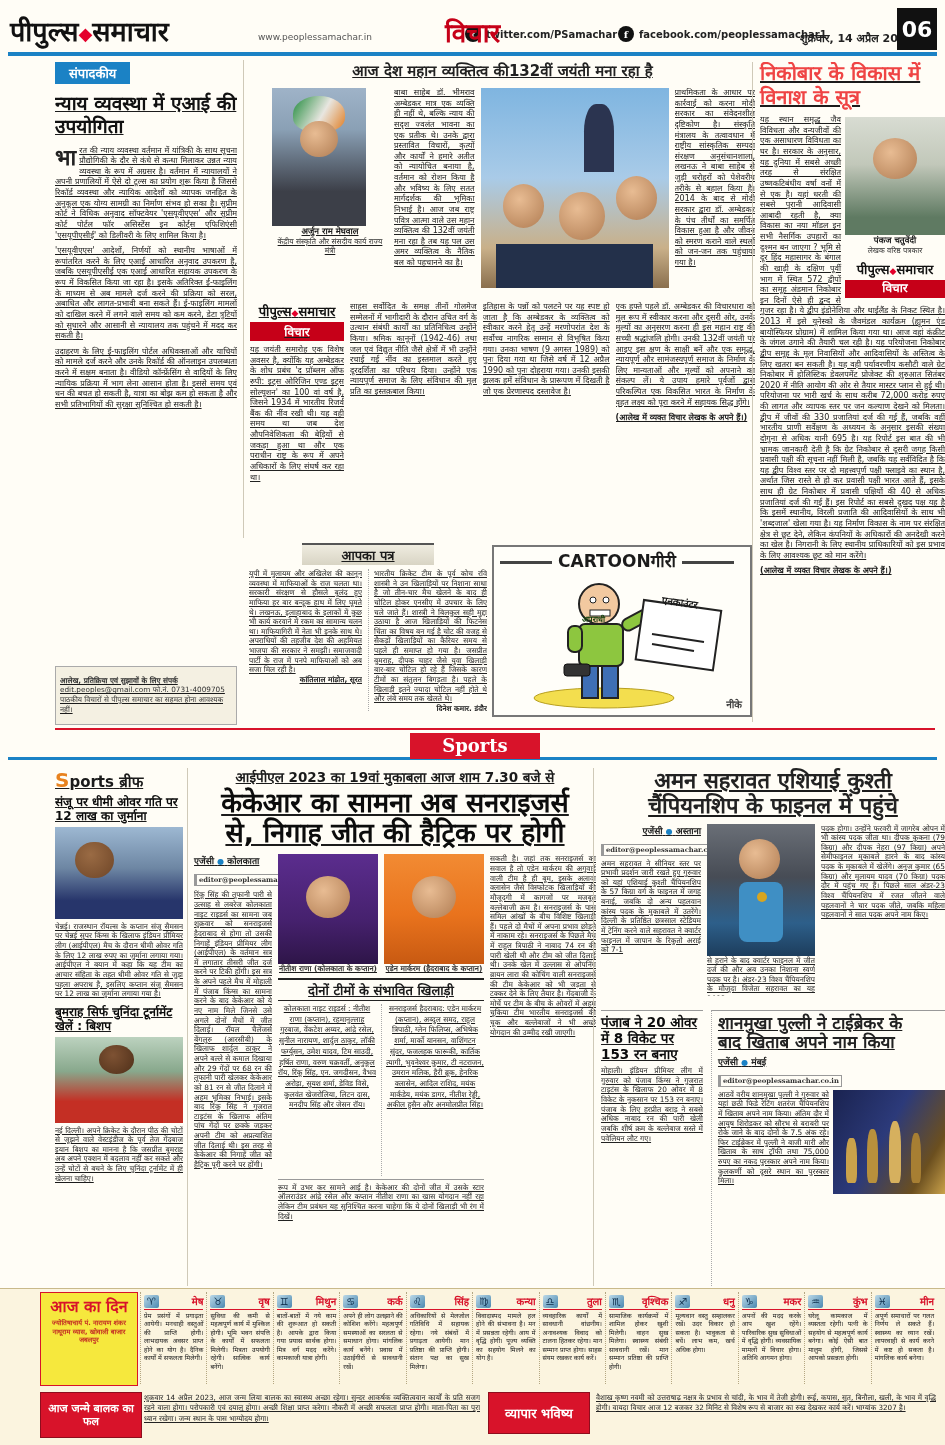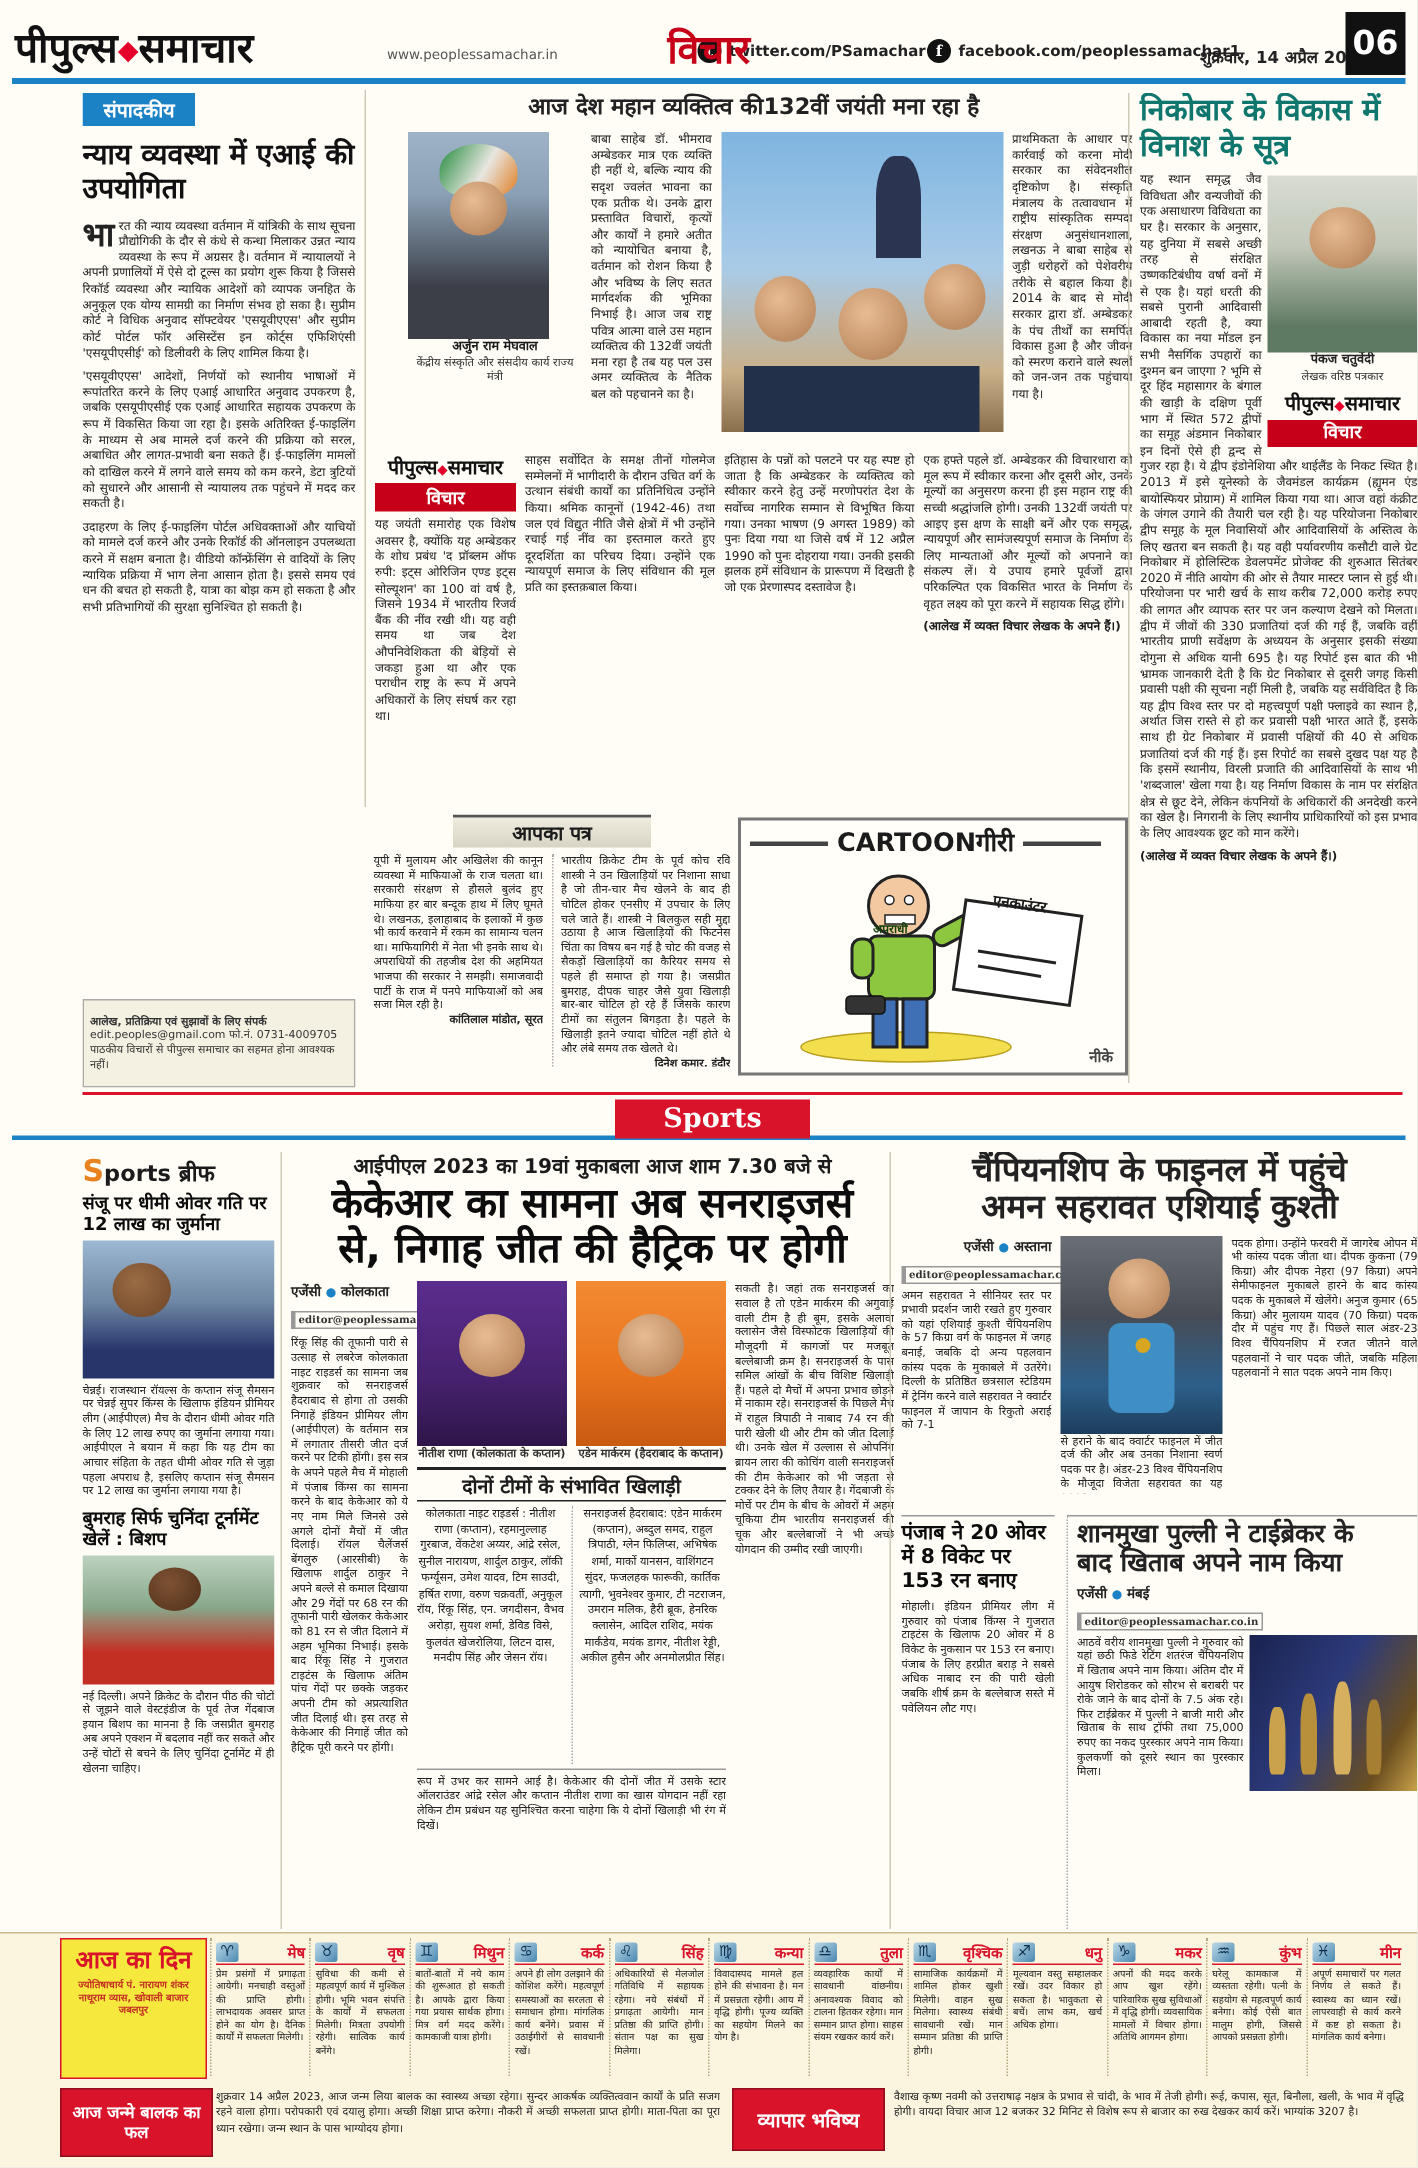--- a/index.html
+++ b/index.html
@@ -1,20 +1,20 @@
 <!DOCTYPE html>
 <html><head>
 <meta charset="utf-8">
 <style>
   html,body{margin:0;padding:0;background:#dcdcd4;}
   .page{position:relative;width:945px;height:1445px;margin:0 auto;background:#fffdf6;
         font-family:"DejaVu Sans","Liberation Sans",sans-serif;color:#1b1b1b;overflow:hidden;}
   .abs{position:absolute;}
   .jt{text-align:justify;}
-  .ovh{overflow:hidden;}
+  .ovh{overflow:hidden;text-decoration:underline;}
   .bt{font-size:8px;line-height:1.33;color:#222;}
   .bts{font-size:7.4px;line-height:1.3;color:#222;}
   .rule-blue{background:#1b82c5;}
   .rule-red{background:#d8132a;}
   .vline{border-left:1px solid #cfc9b8;}
   
   .mast{font-weight:bold;font-size:27px;letter-spacing:0;color:#111;}
   .mast .dia{color:#e4002b;font-size:18px;vertical-align:middle;}
   .hdr-url{font-size:9px;color:#555;}
   .soc{display:flex;align-items:center;gap:5px;font-size:10px;color:#222;font-weight:bold;}
@@ -24,21 +24,21 @@
   .pgno{background:#111;color:#fff;font-size:22px;font-weight:bold;display:flex;align-items:center;justify-content:center;}
   .hdate{font-size:11px;font-weight:bold;color:#222;}
   
   .edlabel{background:#1b82c5;color:#fff;font-size:13px;font-weight:bold;padding:2px 14px;display:inline-block;}
   .edtitle{font-size:19px;font-weight:bold;line-height:1.2;color:#111;}
   .dropcap{float:left;font-size:22px;font-weight:bold;line-height:1;margin:1px 3px 0 0;}
   .edcontact{border:1px solid #aaa;background:#f4f0e2;font-size:7.3px;line-height:1.35;padding:9px 4px;color:#333;}
   
   .kick{font-size:15px;font-weight:bold;text-align:center;color:#222;}
   .hl-xl{font-size:33px;font-weight:bold;text-align:center;line-height:1.1;color:#0d0d0d;}
-  .hl-md{font-size:20px;font-weight:bold;line-height:1.18;color:#0f766e;}
+  .hl-md{font-size:20px;font-weight:bold;line-height:1.18;color:#ef4444;}
   .cap{font-size:8.5px;font-weight:bold;text-align:center;line-height:1.25;}
   .capsub{font-size:7.5px;text-align:center;color:#333;line-height:1.25;}
   .footnote{font-size:8px;font-weight:bold;}
   
   .brandbox{text-align:center;}
   .brandbox .bn{font-weight:bold;font-size:13px;color:#111;white-space:nowrap;}
   .brandbox .bn .dia{color:#e4002b;font-size:9px;}
   .brandbox .bs{background:#c60018;color:#fff;font-weight:bold;font-size:12px;margin-top:2px;padding:1px 0;}
   
   .ph{position:relative;overflow:hidden;}
@@ -277,22 +277,22 @@
           <div class="squad ovh" style="flex:1;height:172px;border-left:1px dotted #aaa;padding-left:4px;">सनराइजर्स हैदराबाद: एडेन मार्करम (कप्तान), अब्दुल समद, राहुल त्रिपाठी, ग्लेन फिलिप्स, अभिषेक शर्मा, मार्को यानसन, वाशिंगटन सुंदर, फजलहक फारूकी, कार्तिक त्यागी, भुवनेश्वर कुमार, टी नटराजन, उमरान मलिक, हैरी ब्रूक, हेनरिक क्लासेन, आदिल राशिद, मयंक मार्कंडेय, मयंक डागर, नीतीश रेड्डी, अकील हुसैन और अनमोलप्रीत सिंह।</div>
         </div>
         <div class="bts jt ovh" style="border-top:1px solid #999;margin-top:3px;padding-top:3px;height:96px;">रूप में उभर कर सामने आई है। केकेआर की दोनों जीत में उसके स्टार ऑलराउंडर आंद्रे रसेल और कप्तान नीतीश राणा का खास योगदान नहीं रहा लेकिन टीम प्रबंधन यह सुनिश्चित करना चाहेगा कि ये दोनों खिलाड़ी भी रंग में दिखें।</div>
       </div>
       <div class="bts jt ovh" style="flex:1;">सकती है। जहां तक सनराइजर्स का सवाल है तो एडेन मार्करम की अगुवाई वाली टीम है ही बूम, इसके अलावा क्लासेन जैसे विस्फोटक खिलाड़ियों की मौजूदगी में कागजों पर मजबूत बल्लेबाजी क्रम है। सनराइजर्स के पास समिल आंखों के बीच विशिष्ट खिलाड़ी हैं। पहले दो मैचों में अपना प्रभाव छोड़ने में नाकाम रहे। सनराइजर्स के पिछले मैच में राहुल त्रिपाठी ने नाबाद 74 रन की पारी खेली थी और टीम को जीत दिलाई थी। उनके खेल में उल्लास से ओपनिंग ब्रायन लारा की कोचिंग वाली सनराइजर्स की टीम केकेआर को भी जड़ता से टक्कर देने के लिए तैयार है। गेंदबाजी के मोर्चे पर टीम के बीच के ओवरों में अहम चूकिया टीम भारतीय सनराइजर्स की चूक और बल्लेबाजों ने भी अच्छे योगदान की उम्मीद रखी जाएगी।</div>
     </div>
   </div>
 
   <div class="abs vline ovh" style="left:593px;top:768px;width:344px;height:518px;padding-left:7px;">
     <div class="sp-hl2" style="text-align:center;">
+      <div>अमन सहरावत एशियाई कुश्ती</div>
       <div>चैंपियनशिप के फाइनल में पहुंचे</div>
-      <div>अमन सहरावत एशियाई कुश्ती</div>
     </div>
     <div style="display:flex;gap:6px;margin-top:5px;height:178px;">
       <div style="width:100px;flex:none;">
         <div class="byline" style="text-align:right;"><span>एजेंसी</span> <span class="dot">●</span> <span>अस्ताना</span></div>
         <div class="embox">editor@peoplessamachar.co.in</div>
         <div class="bts jt ovh" style="margin-top:3px;height:132px;">अमन सहरावत ने सीनियर स्तर पर प्रभावी प्रदर्शन जारी रखते हुए गुरुवार को यहां एशियाई कुश्ती चैंपियनशिप के 57 किग्रा वर्ग के फाइनल में जगह बनाई, जबकि दो अन्य पहलवान कांस्य पदक के मुकाबले में उतरेंगे। दिल्ली के प्रतिष्ठित छत्रसाल स्टेडियम में ट्रेनिंग करने वाले सहरावत ने क्वार्टर फाइनल में जापान के रिकुतो अराई को 7-1</div>
       </div>
       <div style="width:108px;flex:none;">
         <div class="ph ph-wrestler" style="width:108px;height:132px;">
           <span class="face" style="left:30%;top:12%;width:38%;height:30%;"></span>

